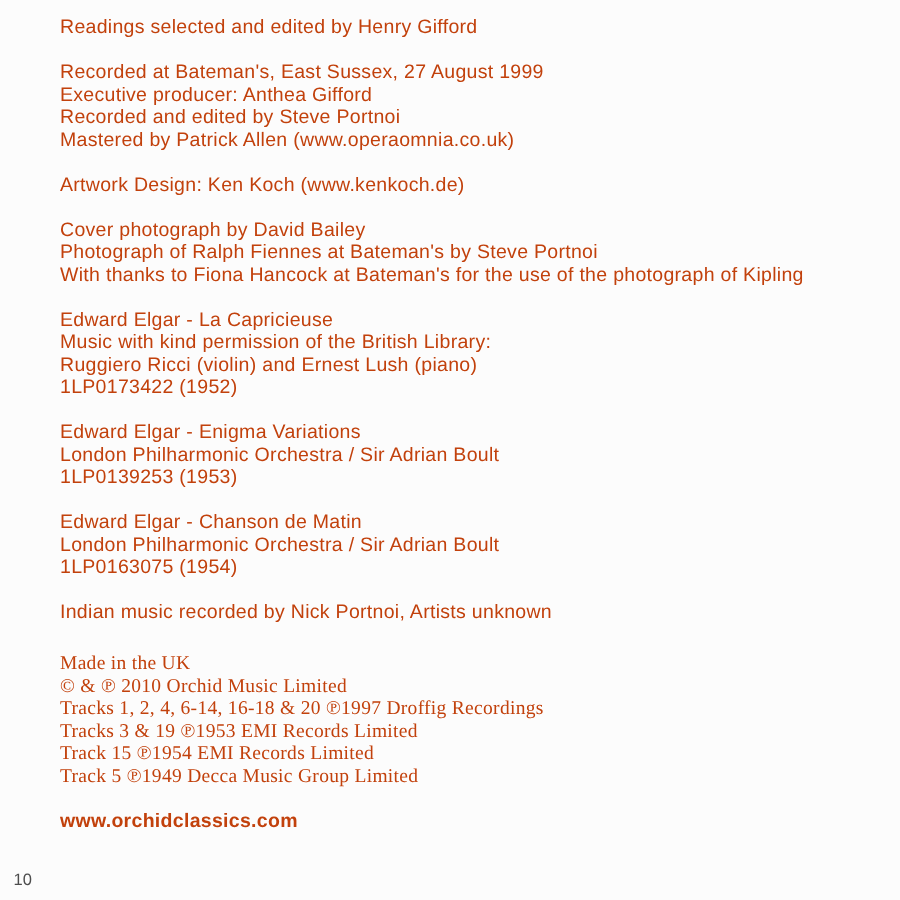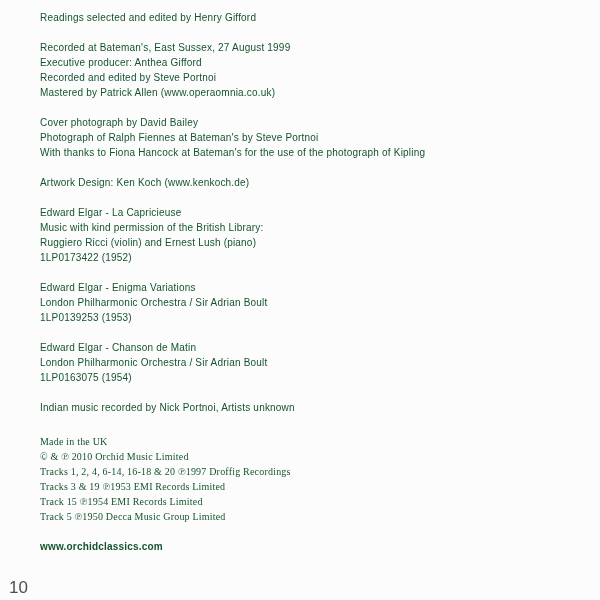--- a/index.html
+++ b/index.html
@@ -21,55 +21,55 @@
     right: 16px;
     bottom: 0;
   }
   .paragraph {
     margin: 0 0 15px 0;
   }
   
   .paragraph:nth-child(9) { margin-top: 19px; font-family: Liberation Serif, serif; }
   .paragraph:nth-child(10) { margin-top: 3px; font-weight: bold; }
   .text-line {
-    font-size: 10px;
+    font-size: 13px;
     line-height: 15px;
     letter-spacing: 0.2px;
     white-space: nowrap;
-    color: #14532d;
+    color: #c2410c;
   }
   .page-number {
     position: absolute;
     left: 9px;
     bottom: 7px;
-    font-size: 17px;
+    font-size: 11px;
     line-height: 11px;
     color: #4d4d4d;
   }
 </style>
 </head>
 <body>
 
 <div class="booklet-page" id="booklet-content">
     <div class="paragraph">
       <div class="text-line">Readings selected and edited by Henry Gifford</div>
     </div>
     <div class="paragraph">
       <div class="text-line">Recorded at Bateman's, East Sussex, 27 August 1999</div>
       <div class="text-line">Executive producer: Anthea Gifford</div>
       <div class="text-line">Recorded and edited by Steve Portnoi</div>
       <div class="text-line">Mastered by Patrick Allen (www.operaomnia.co.uk)</div>
     </div>
     <div class="paragraph">
+      <div class="text-line">Artwork Design: Ken Koch (www.kenkoch.de)</div>
+    </div>
+    <div class="paragraph">
       <div class="text-line">Cover photograph by David Bailey</div>
       <div class="text-line">Photograph of Ralph Fiennes at Bateman's by Steve Portnoi</div>
       <div class="text-line">With thanks to Fiona Hancock at Bateman's for the use of the photograph of Kipling</div>
-    </div>
-    <div class="paragraph">
-      <div class="text-line">Artwork Design: Ken Koch (www.kenkoch.de)</div>
     </div>
     <div class="paragraph">
       <div class="text-line">Edward Elgar - La Capricieuse</div>
       <div class="text-line">Music with kind permission of the British Library:</div>
       <div class="text-line">Ruggiero Ricci (violin) and Ernest Lush (piano)</div>
       <div class="text-line">1LP0173422 (1952)</div>
     </div>
     <div class="paragraph">
       <div class="text-line">Edward Elgar - Enigma Variations</div>
       <div class="text-line">London Philharmonic Orchestra / Sir Adrian Boult</div>
@@ -82,20 +82,20 @@
     </div>
     <div class="paragraph">
       <div class="text-line">Indian music recorded by Nick Portnoi, Artists unknown</div>
     </div>
     <div class="paragraph">
       <div class="text-line">Made in the UK</div>
       <div class="text-line">© &amp; ℗ 2010 Orchid Music Limited</div>
       <div class="text-line">Tracks 1, 2, 4, 6-14, 16-18 &amp; 20 ℗1997 Droffig Recordings</div>
       <div class="text-line">Tracks 3 &amp; 19 ℗1953 EMI Records Limited</div>
       <div class="text-line">Track 15 ℗1954 EMI Records Limited</div>
-      <div class="text-line">Track 5 ℗1950 Decca Music Group Limited</div>
+      <div class="text-line">Track 5 ℗1949 Decca Music Group Limited</div>
     </div>
     <div class="paragraph">
       <div class="text-line">www.orchidclassics.com</div>
     </div>
   </div>
 
 <div class="page-number">10</div>
 
 </body></html>

